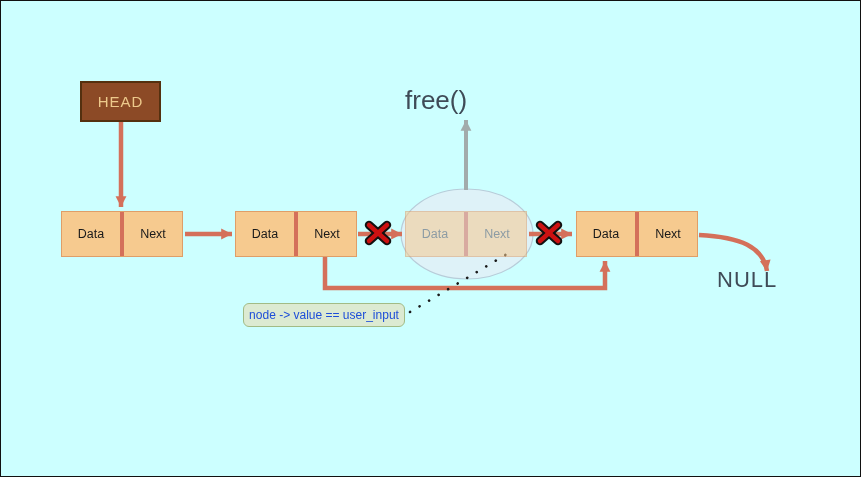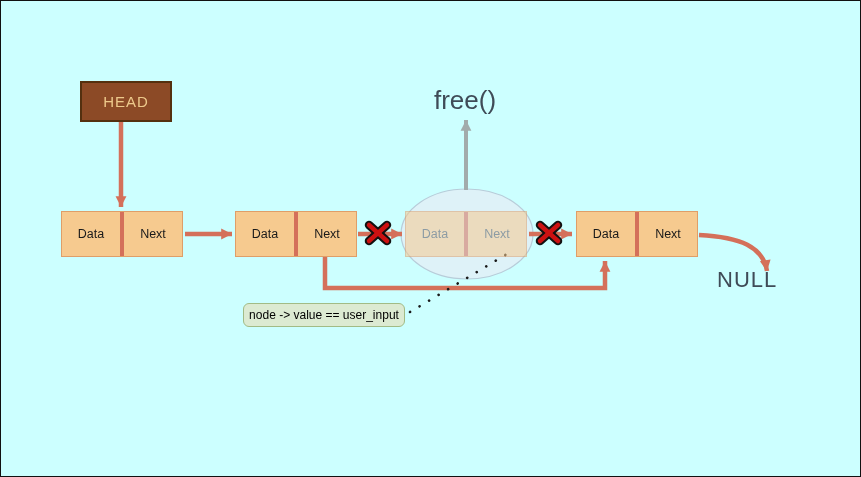--- a/index.html
+++ b/index.html
@@ -17,39 +17,39 @@
   }
   .node .cell{
     flex:1;display:flex;align-items:center;justify-content:center;
     font-size:12.5px;color:#1a1a1a;
   }
   .node .divider{width:4px;background:#d4705a;}
   .node.freed{opacity:0.55;}
   .node.freed .cell{color:#4a5560;}
 
   .head-box{
-    position:absolute;left:79px;top:80px;width:92px;height:41px;box-sizing:border-box;
+    position:absolute;left:79px;top:80px;width:81px;height:41px;box-sizing:border-box;
     background:#8c4a26;border:2px solid #54300f;
     display:flex;align-items:center;justify-content:center;
     color:#edc98b;font-size:15px;letter-spacing:1px;
   }
 
   .free-label{
-    position:absolute;left:404px;top:84px;width:120px;text-align:center;
+    position:absolute;left:404px;top:84px;width:120px;text-align:left;
     font-size:26px;color:#3f4b57;
   }
   .null-label{
     position:absolute;left:716px;top:266px;
     font-size:22px;color:#3f4b57;letter-spacing:1px;
   }
   .condition-label{
     position:absolute;left:242px;top:302px;width:162px;height:24px;box-sizing:border-box;
     background:#dcead2;border:1px solid #a2bb86;border-radius:6px;
     display:flex;align-items:center;justify-content:center;
-    font-size:12px;color:#000000;white-space:nowrap;
+    font-size:12px;color:#1d4ed8;white-space:nowrap;
   }
 </style>
 </head>
 <body>
 
 <div class="canvas">
 
   <svg class="svg-layer" width="861" height="477" viewBox="0 0 861 477" xmlns="http://www.w3.org/2000/svg">
     <defs>
       <marker id="arrSalmon" viewBox="0 0 12 12" refX="11" refY="6" markerWidth="13" markerHeight="13" markerUnits="userSpaceOnUse" orient="auto">

